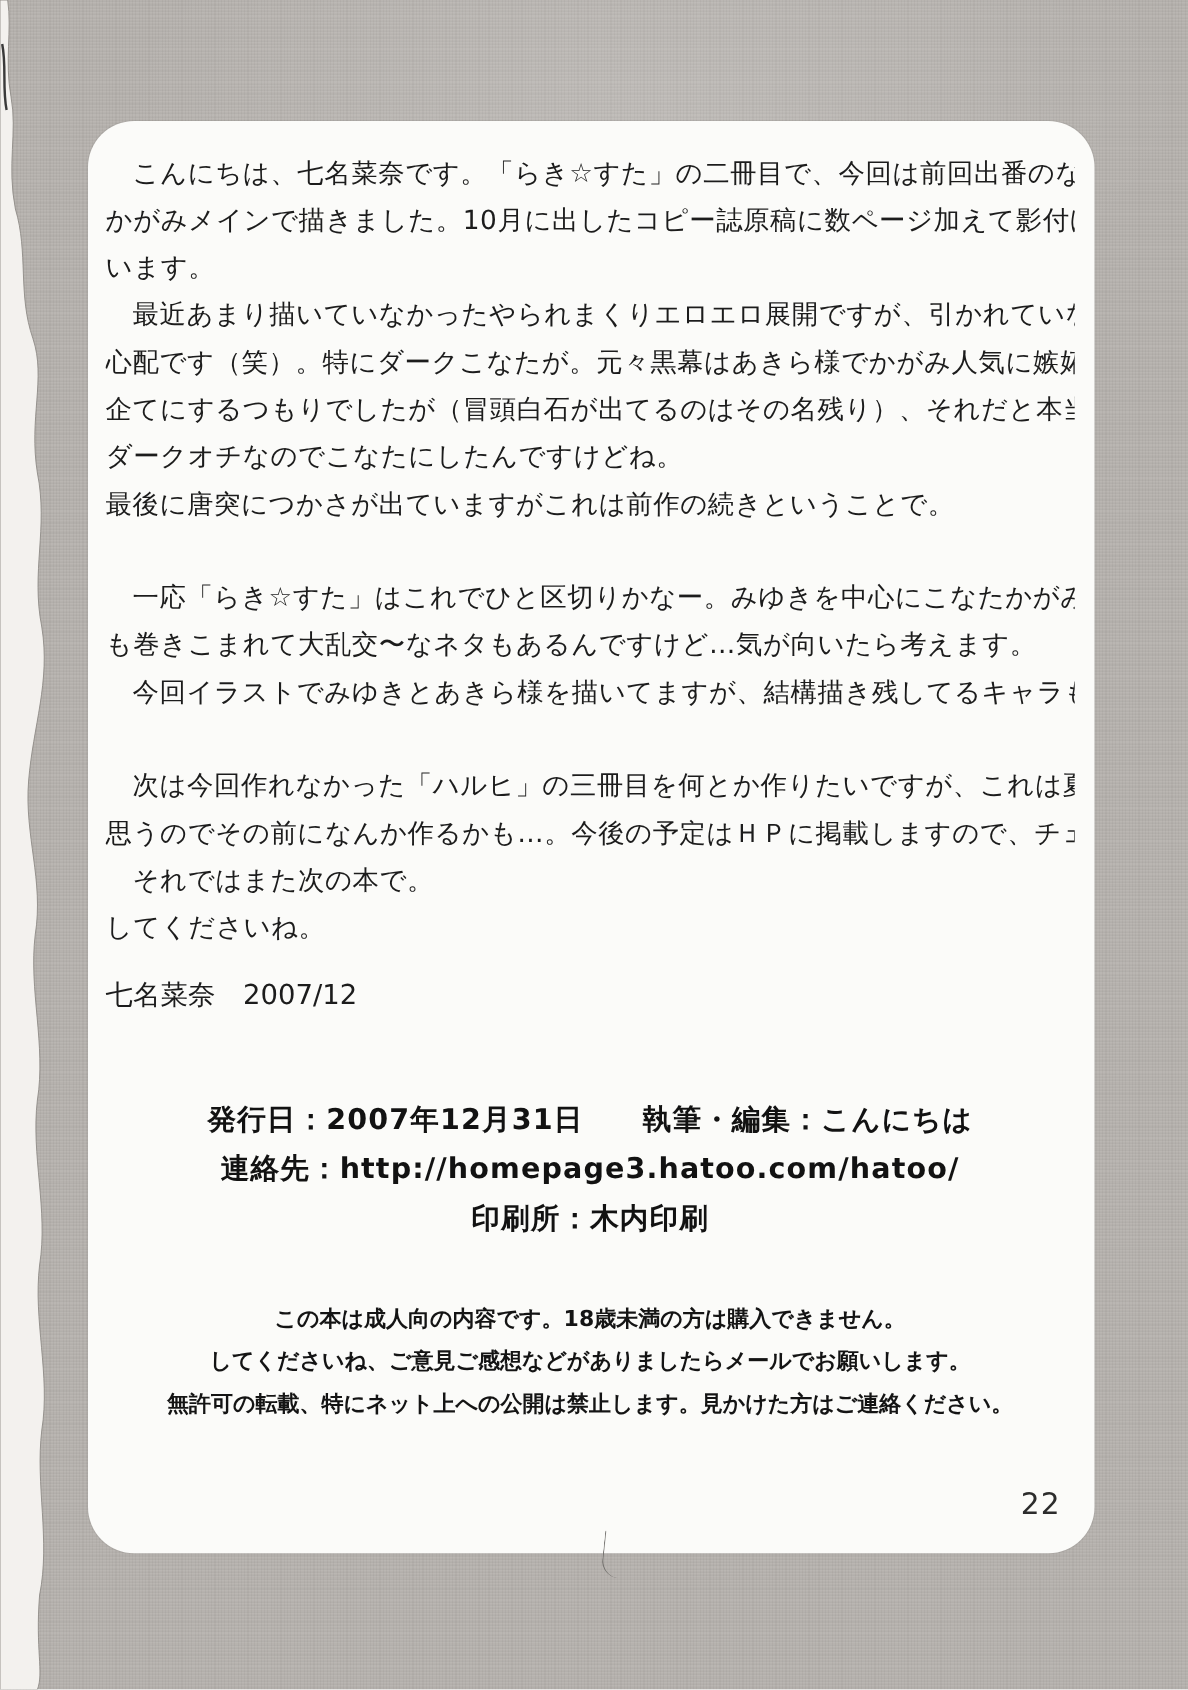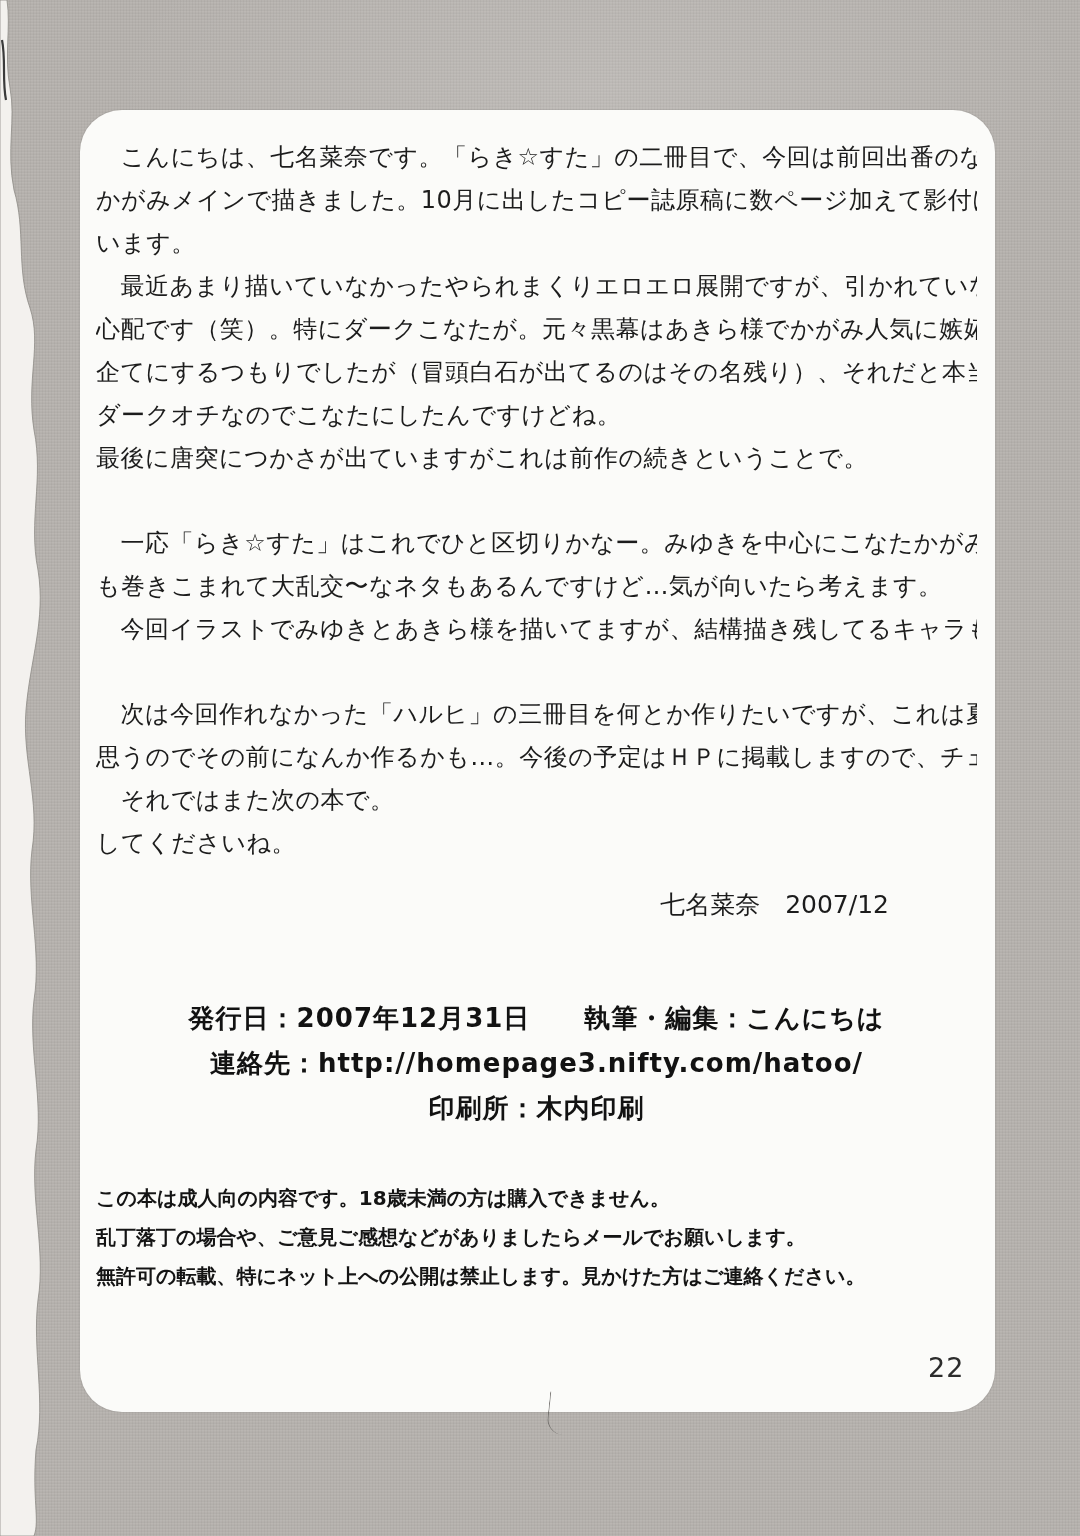--- a/index.html
+++ b/index.html
@@ -27,36 +27,37 @@
     box-shadow: 0 0 0 1px rgba(0,0,0,0.05);
     padding: 26px 18px 20px 16px;
     overflow: hidden;
     color: #1c1c1c;
   }
   .body-text { font-size: 24px; line-height: 43px; letter-spacing: 0.5px; }
   .line { white-space: pre; overflow: hidden; }
   .gap-before { margin-top: 42px; }
   .signature {
     margin-top: 18px;
-    text-align: right;
+    text-align: left;
     padding-right: 88px;
     font-size: 25px;
     line-height: 43px;
   }
   .colophon {
     margin-top: 70px;
     text-align: center;
     font-weight: bold;
     font-size: 26px;
     line-height: 45px;
     letter-spacing: 1px;
     color: #121212;
   }
   .notice {
     margin-top: 48px;
+    text-align: center;
     font-weight: bold;
     font-size: 20px;
     line-height: 39px;
     color: #141414;
   }
   .page-number {
     position: absolute;
     left: 928px; top: 1352px;
     font-size: 27px;
     color: #2c2c2c;
@@ -104,27 +105,27 @@
       <div class="line gap-before">　次は今回作れなかった「ハルヒ」の三冊目を何とか作りたいですが、これは夏だと</div>
       <div class="line">思うのでその前になんか作るかも…。今後の予定はＨＰに掲載しますので、チェック</div>
       <div class="line">　それではまた次の本で。</div>
       <div class="line">してくださいね。</div>
     </div>
 
     <div class="signature">七名菜奈　2007/12</div>
 
     <div class="colophon">
       <div class="line">発行日：2007年12月31日　　執筆・編集：こんにちは</div>
-      <div class="line">連絡先：http://homepage3.nifty.com/hatoo/</div>
+      <div class="line">連絡先：http://homepage3.hatoo.com/hatoo/</div>
       <div class="line">印刷所：木内印刷</div>
     </div>
 
     <div class="notice">
       <div class="line">この本は成人向の内容です。18歳未満の方は購入できません。</div>
-      <div class="line">乱丁落丁の場合や、ご意見ご感想などがありましたらメールでお願いします。</div>
+      <div class="line">してくださいね、ご意見ご感想などがありましたらメールでお願いします。</div>
       <div class="line">無許可の転載、特にネット上への公開は禁止します。見かけた方はご連絡ください。</div>
     </div>
   </div>
 
   <div class="hair-artifact"></div>
 
   <div class="page-number">22</div>
 
 </div>
 

